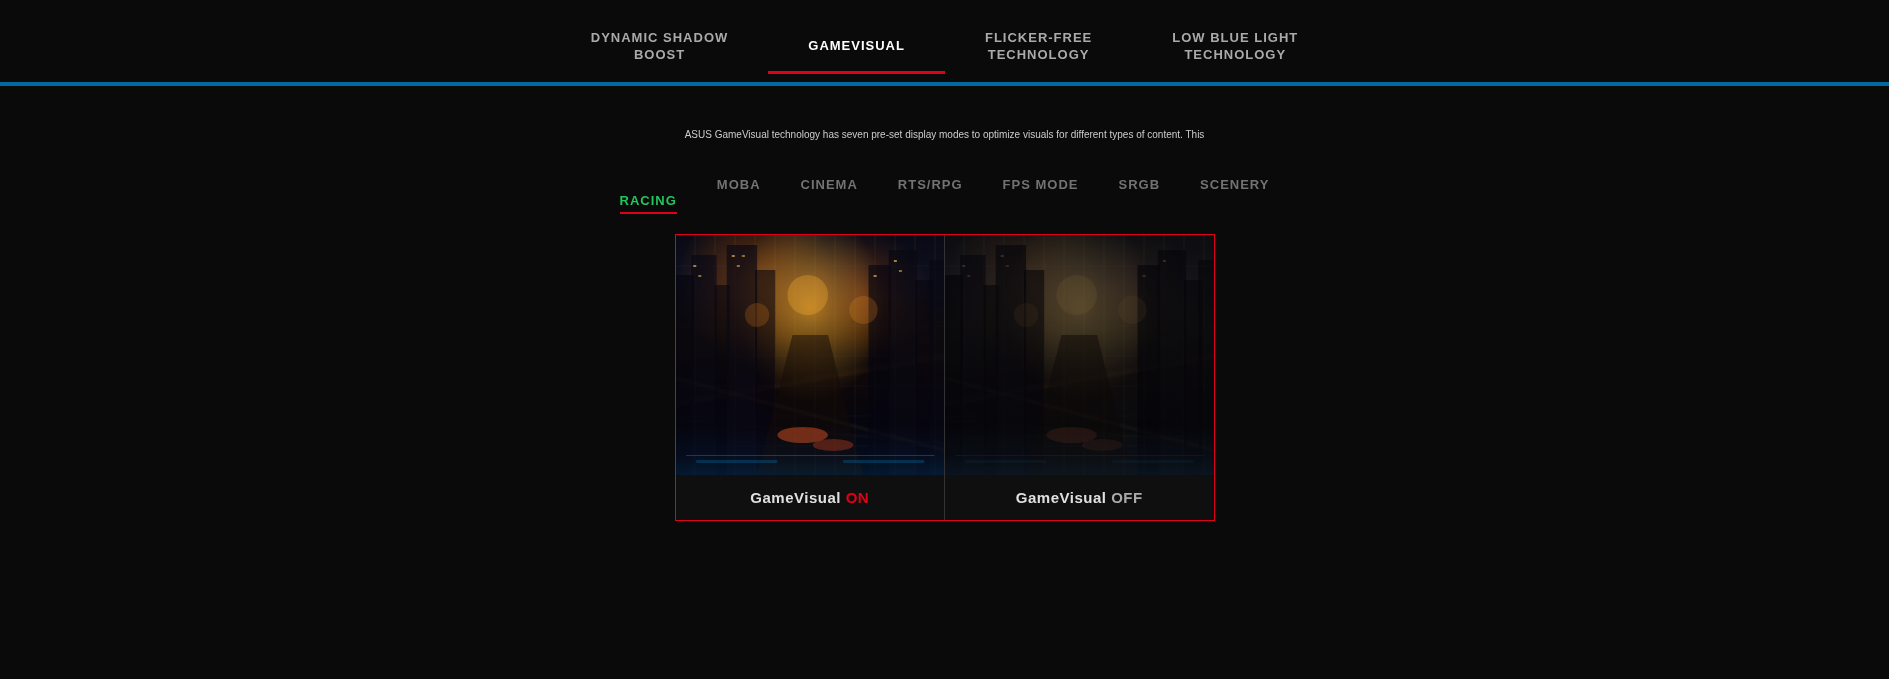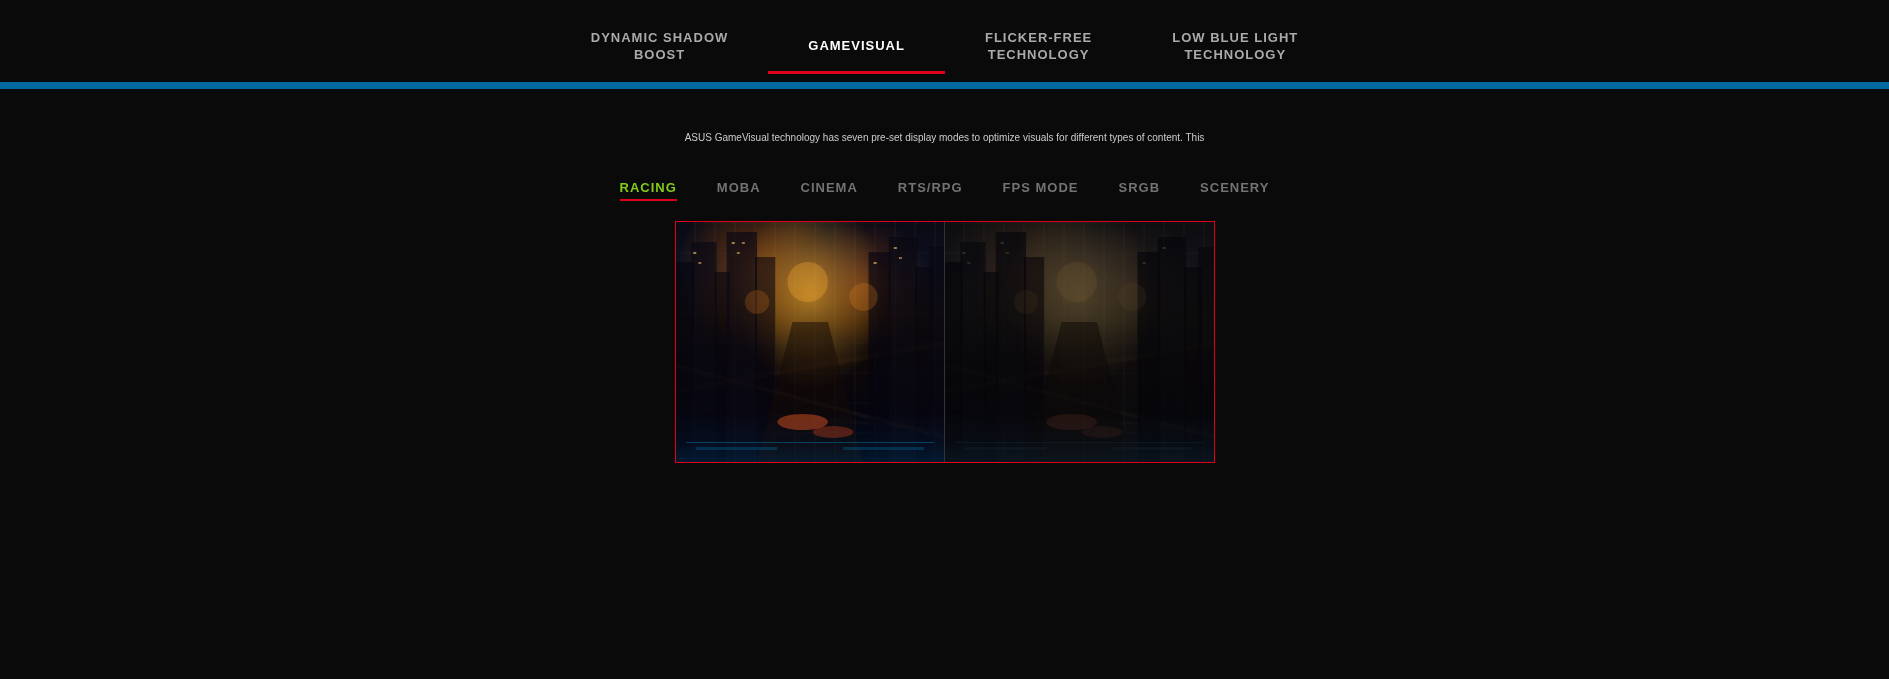--- a/index.html
+++ b/index.html
@@ -12,21 +12,21 @@
       min-height: 679px;
       overflow-x: hidden;
     }
 
     
     .nav-tabs {
       display: flex;
       justify-content: center;
       align-items: center;
       padding: 20px 0 0 0;
-      border-bottom: 7px solid #0369a1;
+      border-bottom: 4px solid #0369a1;
       gap: 0;
     }
 
     .nav-tab {
       padding: 10px 40px 18px 40px;
       text-align: center;
       font-size: 13px;
       font-weight: 700;
       letter-spacing: 1px;
       color: #aaa;
@@ -73,22 +73,23 @@
       font-size: 13px;
       font-weight: 700;
       letter-spacing: 1px;
       color: #737373;
       cursor: pointer;
       text-transform: uppercase;
       padding: 4px 0;
     }
 
     .mode-tab.active {
-      color: #84cc16;
+      color: #22c55e;
       border-bottom: 2px solid #e0001a;
+      margin-top: 16px;
     }
 
     
     .comparison-wrapper {
       display: flex;
       justify-content: center;
       padding: 0 0 30px 0;
     }
 
     .comparison-container {
@@ -333,14 +334,22 @@
             <rect x="22" y="40" width="3" height="2" fill="rgba(200,160,80,0.25)"></rect>
             <rect x="55" y="20" width="3" height="2" fill="rgba(200,160,80,0.3)"></rect>
             <rect x="60" y="30" width="3" height="2" fill="rgba(200,160,80,0.25)"></rect>
             <rect x="195" y="40" width="3" height="2" fill="rgba(200,160,80,0.3)"></rect>
             <rect x="215" y="25" width="3" height="2" fill="rgba(200,160,80,0.3)"></rect>
           </svg>
         </div>
       </div>
     </div>
 
+    <div class="comparison-labels">
+      <div class="label-section">
+        <span class="label-white">GameVisual</span>&nbsp;<span class="label-red">ON</span>
+      </div>
+      <div class="label-section">
+        <span class="label-white">GameVisual</span>&nbsp;<span class="label-gray">OFF</span>
+      </div>
+    </div>
   </div>
 </div>
 
 </body></html>

